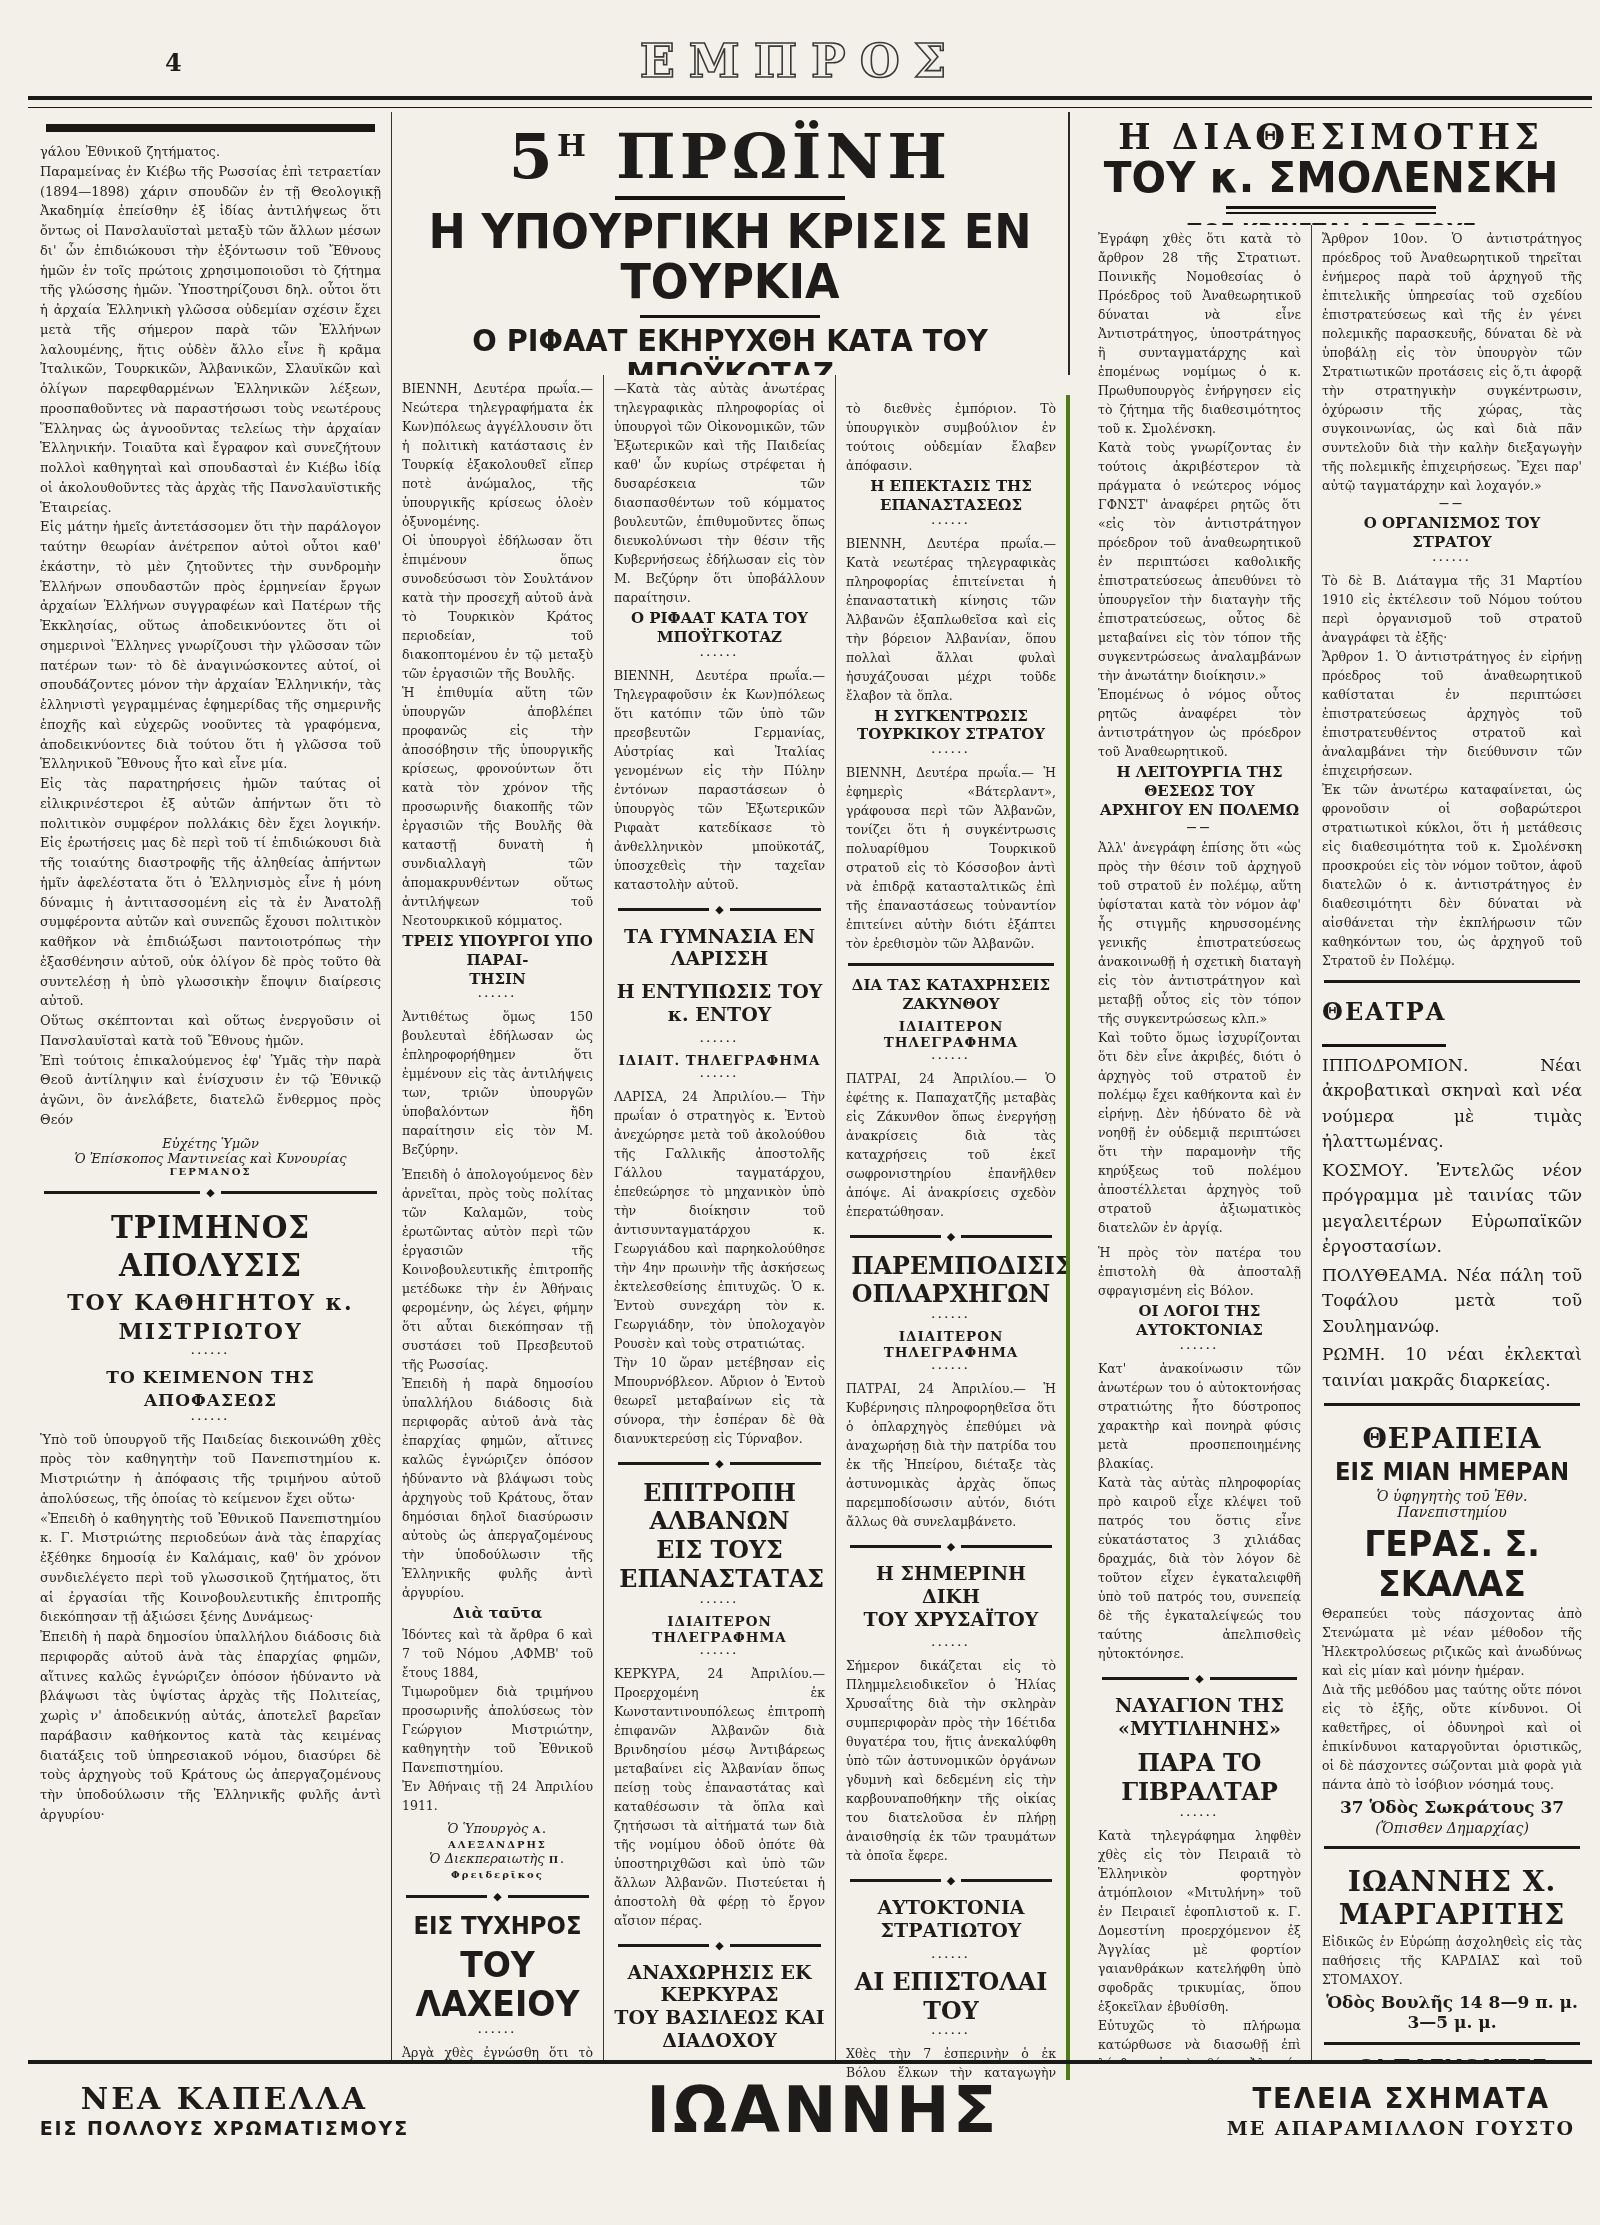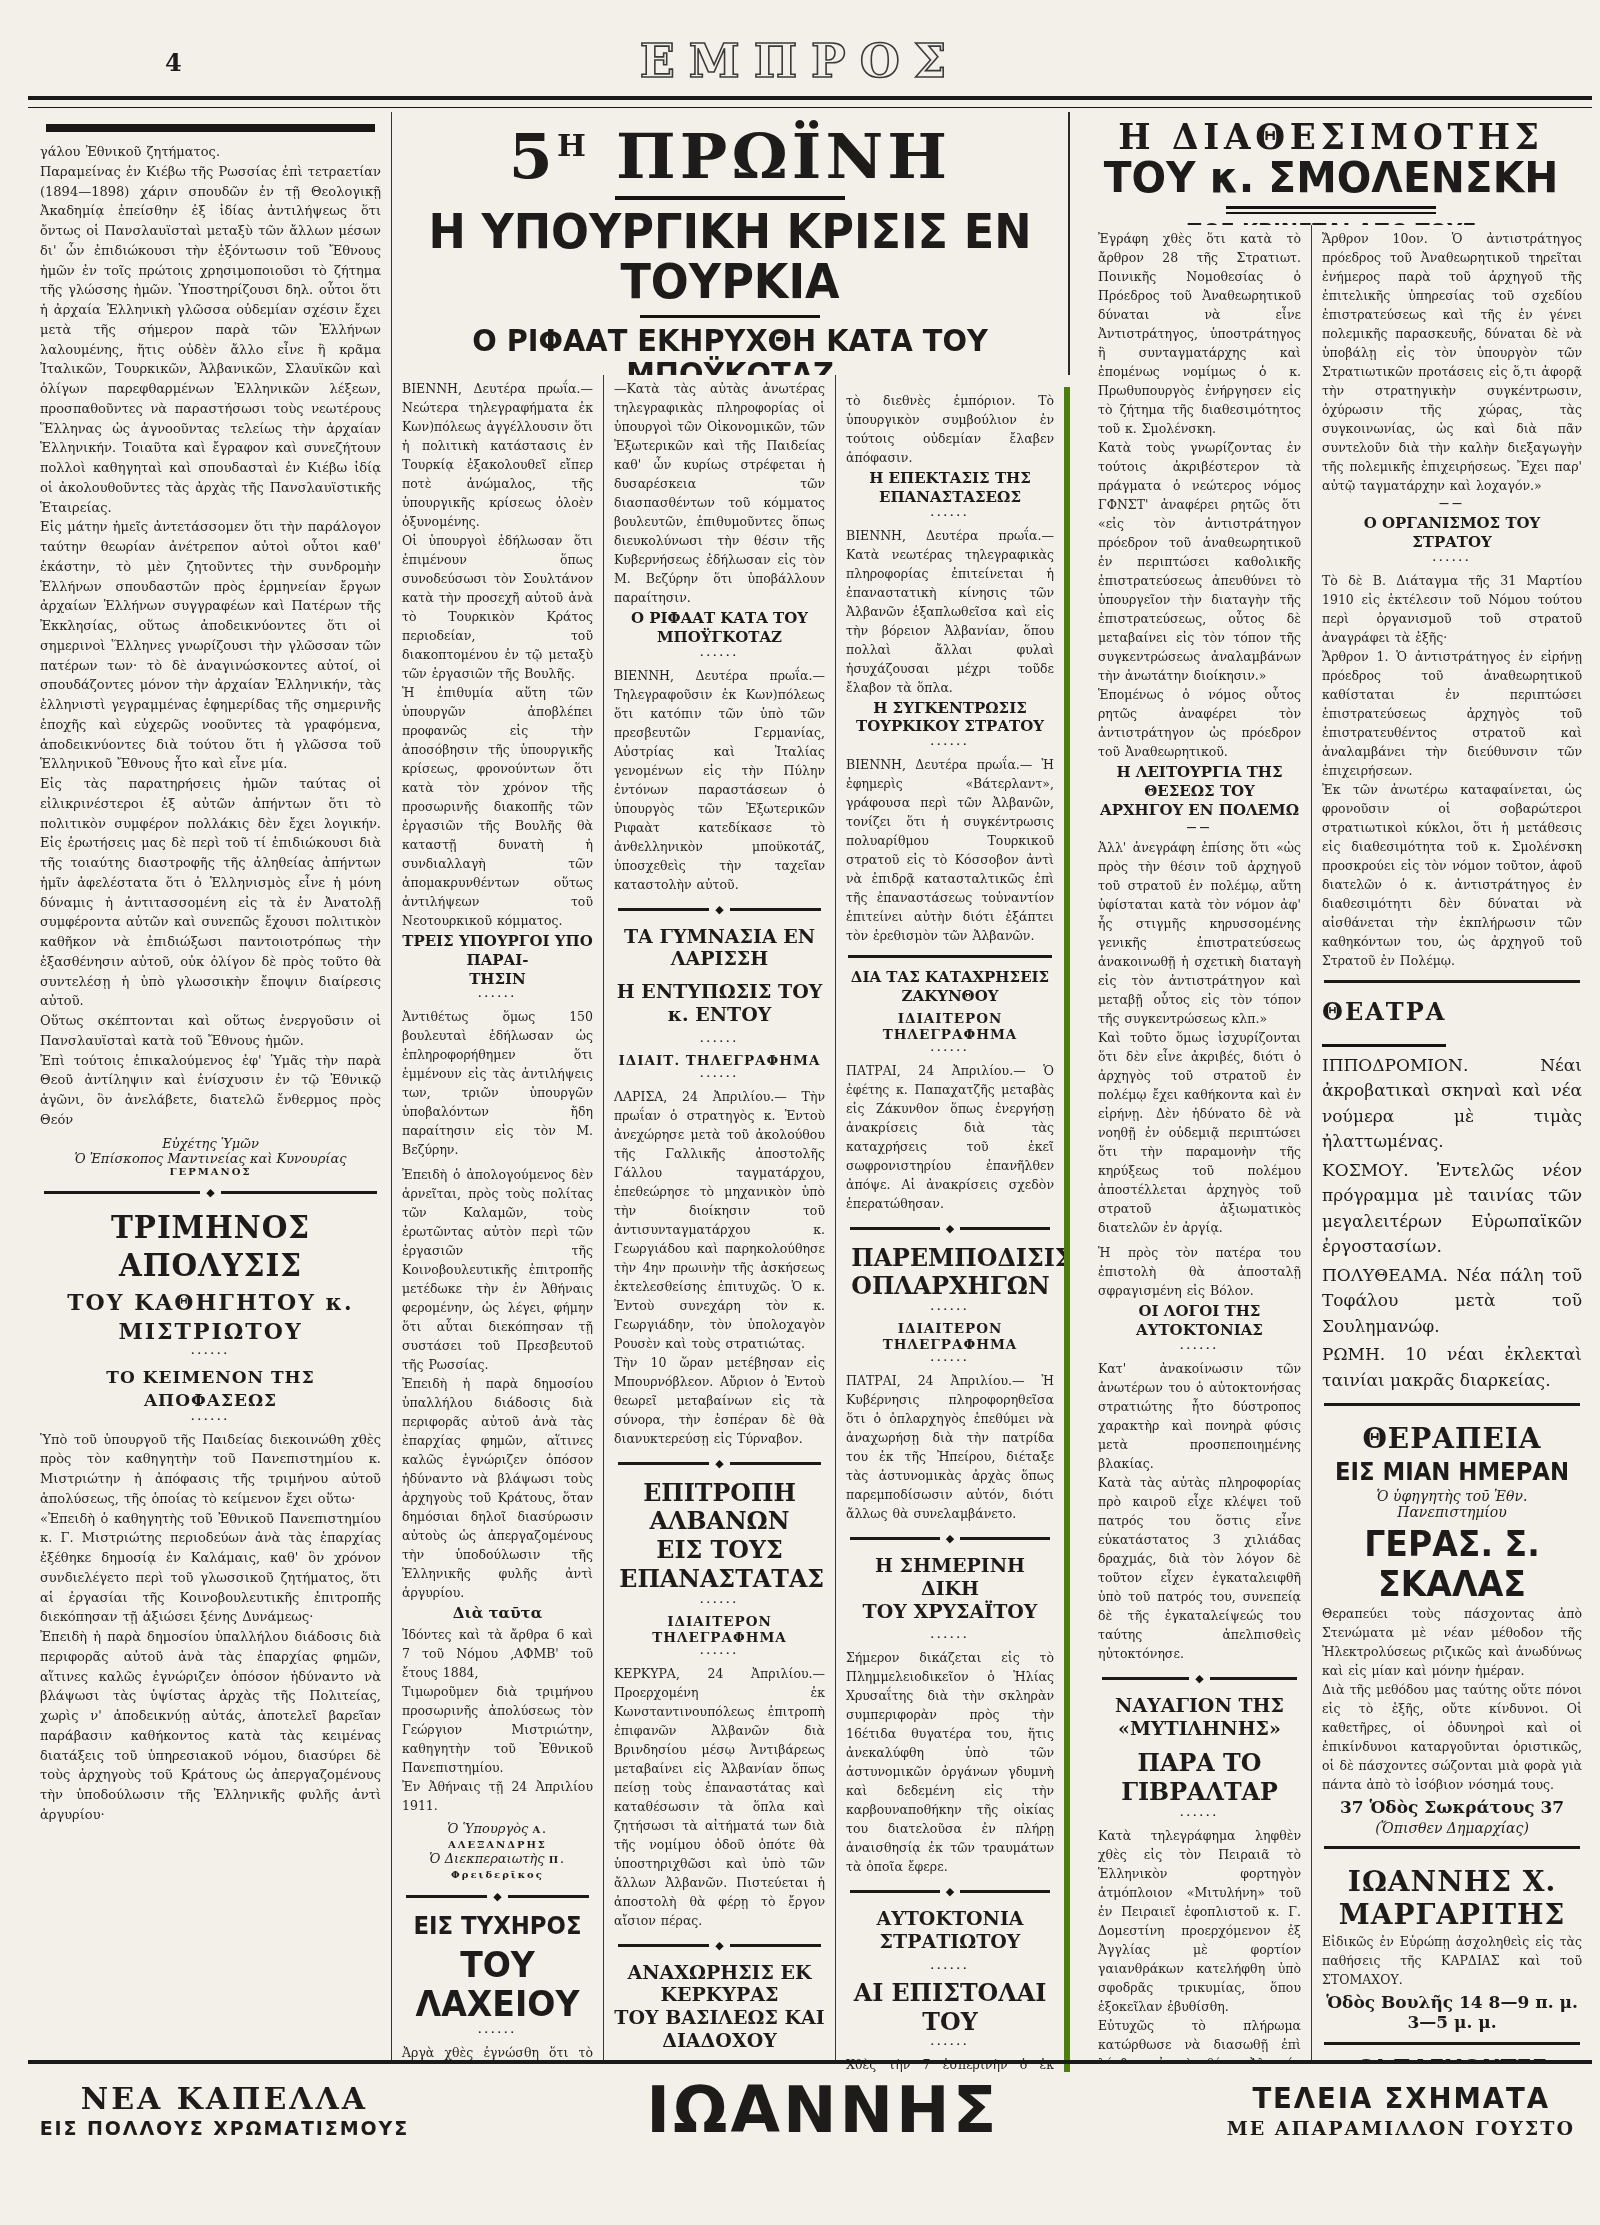--- a/index.html
+++ b/index.html
@@ -12,21 +12,21 @@
   .toprule{position:absolute;left:28px;width:1564px;top:96px;height:7px;
         border-top:4px solid #1a1a18;border-bottom:1px solid #1a1a18;}
   .botrule{position:absolute;left:28px;width:1564px;top:2060px;height:5px;
         border-top:4px solid #1a1a18;}
   .col{position:absolute;box-sizing:border-box;padding:4px 10px;overflow:hidden;}
   .col1{left:30px;top:112px;width:362px;height:1948px;border-right:1px solid #35332f;}
   .chead{left:392px;top:112px;width:678px;height:263px;border-right:2px solid #2a2927;
         text-align:center;overflow:hidden;}
   .col2{left:392px;top:375px;width:212px;height:1685px;border-right:1px solid #3a3834;}
   .col3{left:604px;top:375px;width:232px;height:1685px;border-right:1px solid #3a3834;}
-  .col4{left:836px;top:387px;width:234px;height:1685px;border-right:6px solid #4d7c0f;}
+  .col4{left:836px;top:395px;width:234px;height:1685px;border-right:4px solid #4d7c0f;}
   .rhead{left:1070px;top:112px;width:522px;height:113px;text-align:center;overflow:hidden;}
   .col5{left:1070px;top:225px;width:242px;height:1835px;border-right:1px solid #3a3834;padding-left:28px;}
   .col6{left:1312px;top:225px;width:280px;height:1835px;}
   .body{font-size:12.5px;line-height:1.52;text-align:justify;white-space:pre-line;
         word-spacing:1px;color:#262522;}
   .col1 .body{font-size:13px;}
   .cal{text-align:center;}
   .cal-title{font:bold 26px "DejaVu Serif",serif;letter-spacing:2px;display:inline-block;
         border-bottom:2px solid #1d1c1a;padding:0 6px 2px;}
   .cal-row{display:flex;justify-content:center;align-items:center;gap:12px;margin-top:8px;}

